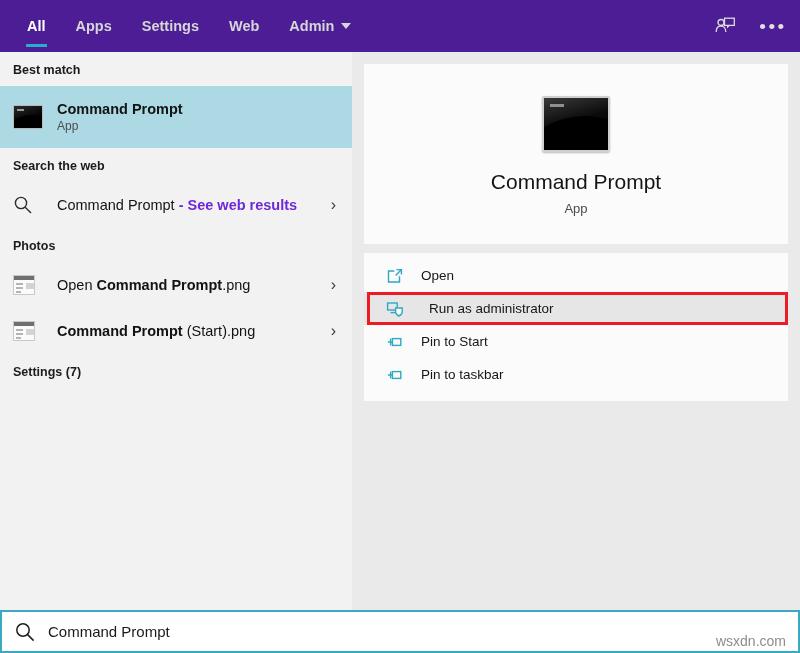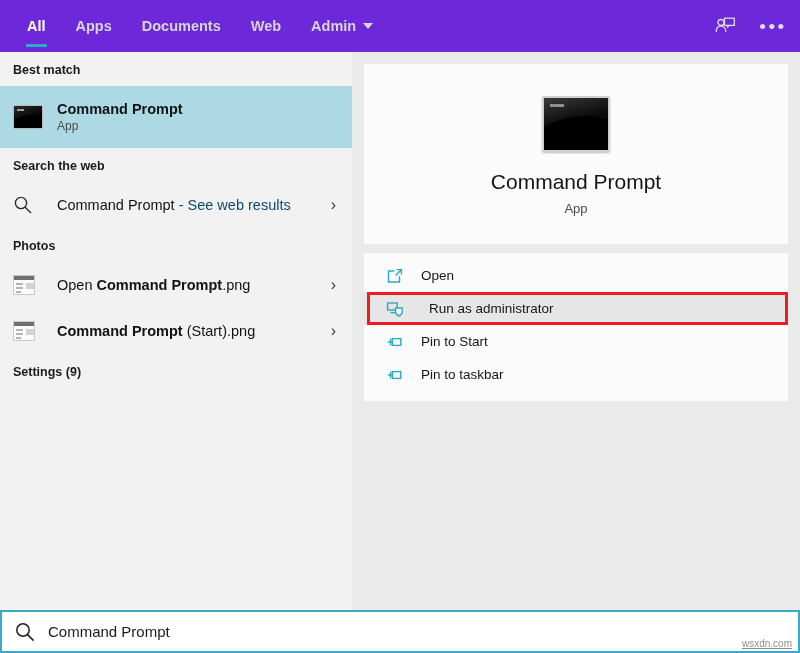--- a/index.html
+++ b/index.html
@@ -17,21 +17,21 @@
     width: 800px;
     height: 653px;
     background: #ffffff;
   }
 
   
   .topbar {
     position: absolute;
     left: 0; top: 0;
     width: 800px; height: 52px;
-    background: #6d28d9;
+    background: #4c1d95;
     display: flex;
     align-items: flex-end;
   }
   .tabs {
     display: flex;
     align-items: center;
     height: 52px;
     padding-left: 12px;
   }
   .tab {
@@ -113,21 +113,21 @@
   .row-text { flex: 1 1 auto; min-width: 0; padding-left: 12px; }
   .row-title {
     font-size: 14.5px;
     color: #131313;
     font-weight: bold;
     white-space: nowrap;
     overflow: hidden;
     text-overflow: ellipsis;
   }
   .row-title .normal { font-weight: normal; }
-  .row-title .dim { font-weight: normal; color: #0c4a6e; }
+  .row-title .dim { font-weight: bold; color: #6d28d9; }
   .row-sub {
     font-size: 12px;
     color: #4e4e4e;
     margin-top: 2px;
   }
   .chev {
     flex: 0 0 auto;
     color: #3a3a3a;
     font-size: 16px;
     padding-right: 6px;
@@ -282,42 +282,41 @@
     justify-content: center;
     flex: 0 0 46px;
   }
   .searchbar .qtext {
     font-size: 15px;
     color: #1a1a1a;
     flex: 1 1 auto;
   }
   .watermark {
     position: absolute;
-    right: 6px;
+    right: 12px;
     bottom: 2px;
-    font-size: 10px;
+    font-size: 14px;
     color: #8d8d8d;
-    text-decoration: underline;
   }
 </style>
 </head>
 <body>
 
 <div id="screen">
 
   <div class="topbar">
     <div class="tabs">
       <div class="tab active">
         <span>All</span>
       </div>
       <div class="tab">
         <span>Apps</span>
       </div>
       <div class="tab">
-        <span>Documents</span>
+        <span>Settings</span>
       </div>
       <div class="tab">
         <span>Web</span>
       </div>
       <div class="tab">
         <span>Admin</span>
         <span class="caret"></span>
       </div>
     </div>
     <div class="topbar-right">
@@ -391,21 +390,21 @@
             <i class="b4"></i>
             <i class="b5"></i>
           </div>
       </div>
       <div class="row-text">
         <div class="row-title"><span>Command Prompt</span><span class="normal"> (Start).png</span></div>
       </div>
       <div class="chev">›</div>
     </div>
 
-    <div class="section-head">Settings (9)</div>
+    <div class="section-head">Settings (7)</div>
 
   </div>
 
   <div class="rightpanel">
 
     <div class="card hero">
       <div class="hero-icon"></div>
       <div class="hero-title">Command Prompt</div>
       <div class="hero-sub">App</div>
     </div>

